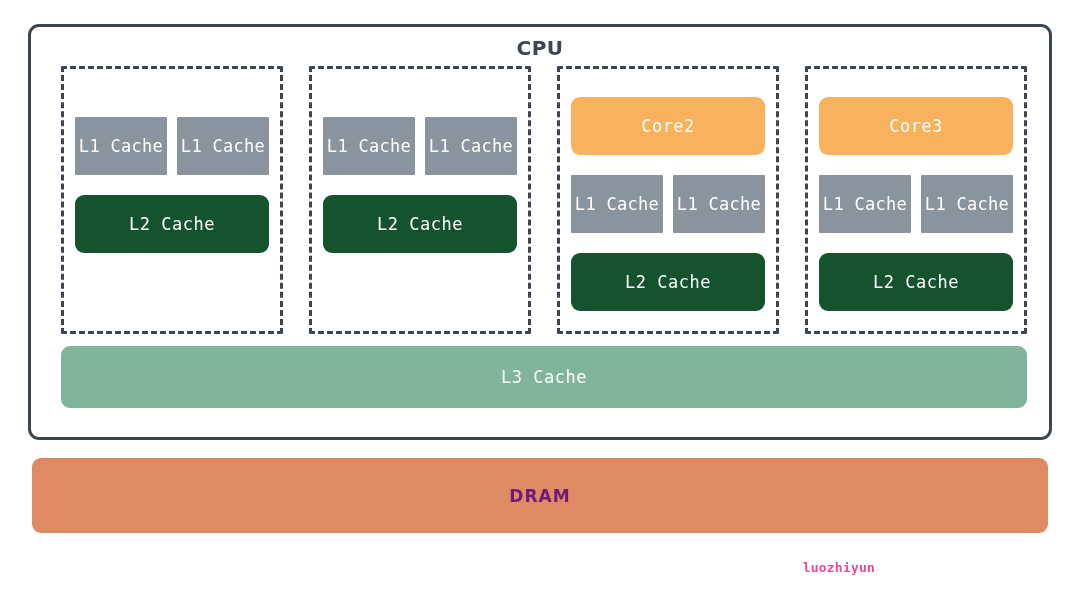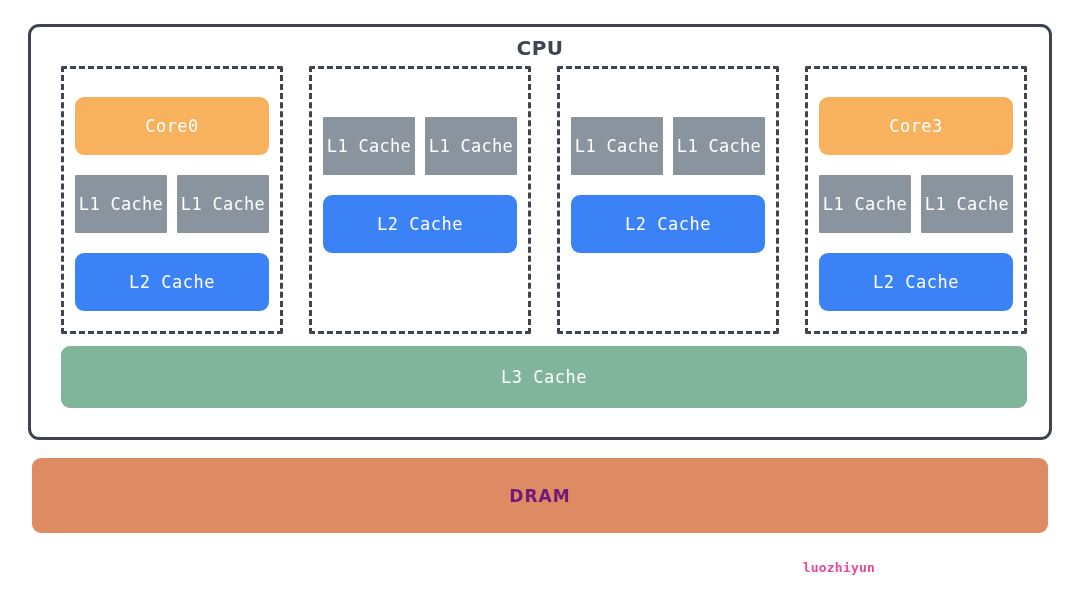--- a/index.html
+++ b/index.html
@@ -106,21 +106,21 @@
     justify-content: center;
     font-size: 17px;
     letter-spacing: 0.3px;
   }
 
   .l2-block {
     width: 100%;
     height: 58px;
     margin-top: 20px;
     border-radius: 9px;
-    background: #3b82f6;
+    background: #14532d;
     color: #ffffff;
     display: flex;
     align-items: center;
     justify-content: center;
     font-size: 17px;
     letter-spacing: 0.5px;
   }
 
   
   .l3-block {
@@ -174,37 +174,37 @@
 
 <div id="diagram-root">
 
   <div class="cpu-box">
 
     <div class="cpu-title">CPU</div>
 
     <div class="core-groups">
 
       <div class="core-group">
-        <div class="core-block">Core0</div>
-        <div class="l1-row">
-          <div class="l1-block">L1 Cache</div>
-          <div class="l1-block">L1 Cache</div>
-        </div>
-        <div class="l2-block">L2 Cache</div>
-      </div>
-
-      <div class="core-group">
-        <div class="l1-row">
-          <div class="l1-block">L1 Cache</div>
-          <div class="l1-block">L1 Cache</div>
-        </div>
-        <div class="l2-block">L2 Cache</div>
-      </div>
-
-      <div class="core-group">
+        <div class="l1-row">
+          <div class="l1-block">L1 Cache</div>
+          <div class="l1-block">L1 Cache</div>
+        </div>
+        <div class="l2-block">L2 Cache</div>
+      </div>
+
+      <div class="core-group">
+        <div class="l1-row">
+          <div class="l1-block">L1 Cache</div>
+          <div class="l1-block">L1 Cache</div>
+        </div>
+        <div class="l2-block">L2 Cache</div>
+      </div>
+
+      <div class="core-group">
+        <div class="core-block">Core2</div>
         <div class="l1-row">
           <div class="l1-block">L1 Cache</div>
           <div class="l1-block">L1 Cache</div>
         </div>
         <div class="l2-block">L2 Cache</div>
       </div>
 
       <div class="core-group">
         <div class="core-block">Core3</div>
         <div class="l1-row">

